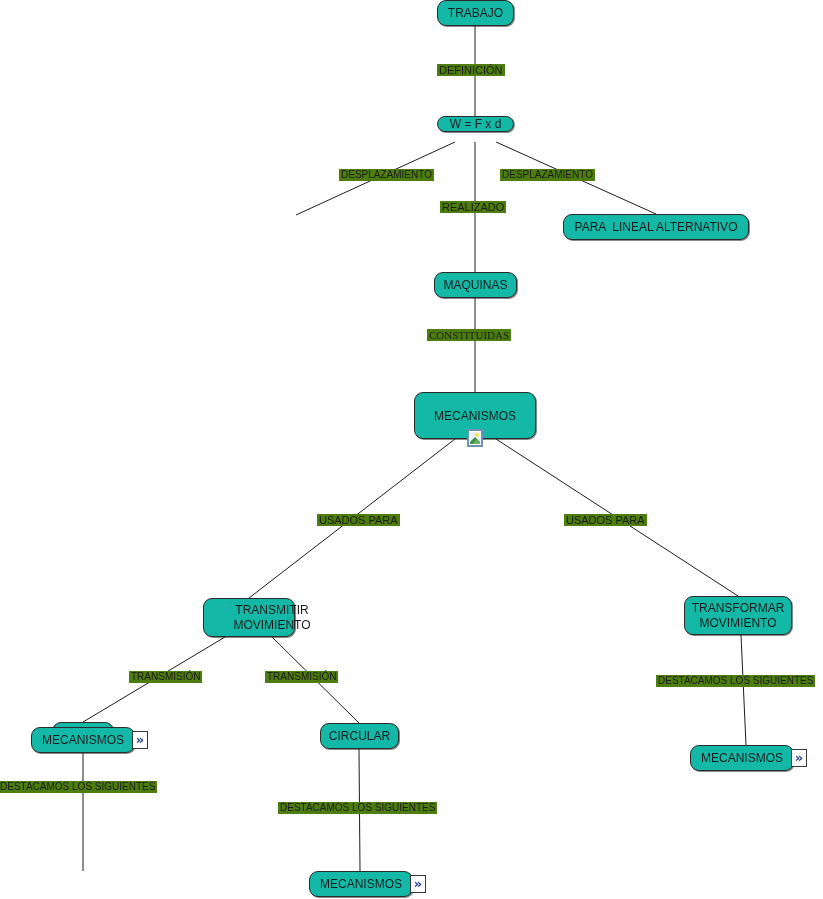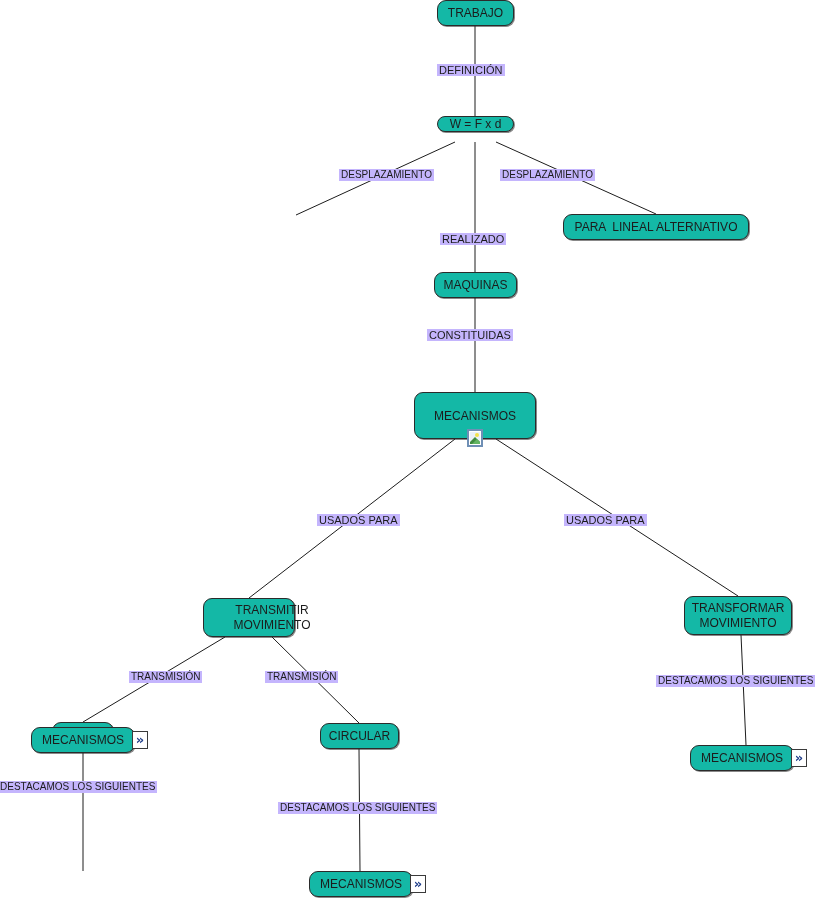--- a/index.html
+++ b/index.html
@@ -46,21 +46,21 @@
   }
   .node.twoline {
     line-height: 15px;
   }
   .link-label {
     position: absolute;
     font-size: 10px;
     line-height: 12px;
     color: #1c1c1c;
     white-space: nowrap;
-    background: #c4b5fd;
+    background: #4d7c0f;
     padding: 0 2px;
     z-index: 2;
   }
   .link-label.big {
     font-size: 11px;
   }
   
   .res-icon {
     position: absolute;
     z-index: 5;
@@ -135,23 +135,23 @@
       <line x1="455" y1="439" x2="249" y2="598" stroke="#1c1c1c" stroke-width="1"></line>
       <line x1="496" y1="439" x2="738" y2="596" stroke="#1c1c1c" stroke-width="1"></line>
       <line x1="225" y1="637" x2="83" y2="722" stroke="#1c1c1c" stroke-width="1"></line>
       <line x1="272" y1="637" x2="359" y2="723" stroke="#1c1c1c" stroke-width="1"></line>
       <line x1="741" y1="635" x2="746" y2="745" stroke="#1c1c1c" stroke-width="1"></line>
       <line x1="83" y1="747" x2="83" y2="871" stroke="#1c1c1c" stroke-width="1"></line>
       <line x1="359" y1="749" x2="360" y2="871" stroke="#1c1c1c" stroke-width="1"></line>
     </svg>
 <div class="link-label big" style="left: 437px; top: 64px;">DEFINICIÓN</div>
     <div class="link-label" style="left: 339px; top: 169px;">DESPLAZAMIENTO</div>
-    <div class="link-label big" style="left: 440px; top: 201px; margin-top: 32px;">REALIZADO</div>
+    <div class="link-label big" style="left: 440px; top: 201px;">REALIZADO</div>
     <div class="link-label" style="left: 500px; top: 169px;">DESPLAZAMIENTO</div>
-    <div class="link-label big" style="left: 427px; top: 329px;">CONSTITUIDAS</div>
+    <div class="link-label big" style="left: 427px; top: 329px; font-family: Liberation Serif, serif;">CONSTITUIDAS</div>
     <div class="link-label big" style="left: 317px; top: 514px;">USADOS PARA</div>
     <div class="link-label big" style="left: 564px; top: 514px;">USADOS PARA</div>
     <div class="link-label" style="left: 129px; top: 671px;">TRANSMISIÓN</div>
     <div class="link-label" style="left: 265px; top: 671px;">TRANSMISIÓN</div>
     <div class="link-label" style="left: 656px; top: 675px;">DESTACAMOS LOS SIGUIENTES</div>
     <div class="link-label" style="left: -2px; top: 781px;">DESTACAMOS LOS SIGUIENTES</div>
     <div class="link-label" style="left: 278px; top: 802px;">DESTACAMOS LOS SIGUIENTES</div>
     <div class="node" style="left: 437px; top: 0px; width: 77px; height: 26px;"><span>TRABAJO</span></div>
     <div class="node" style="left: 437px; top: 116px; width: 77px; height: 16px;"><span>W = F x d</span></div>
     <div class="node" style="left: 563px; top: 214px; width: 186px; height: 26px;"><span>PARA  LINEAL ALTERNATIVO</span></div>

